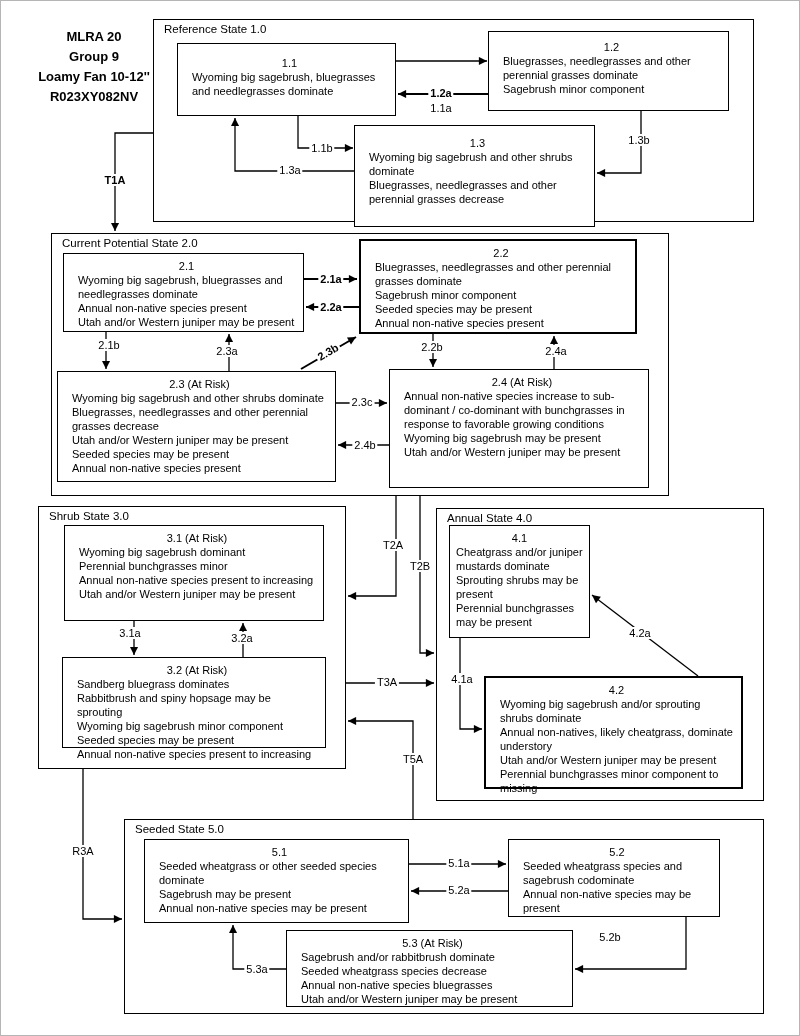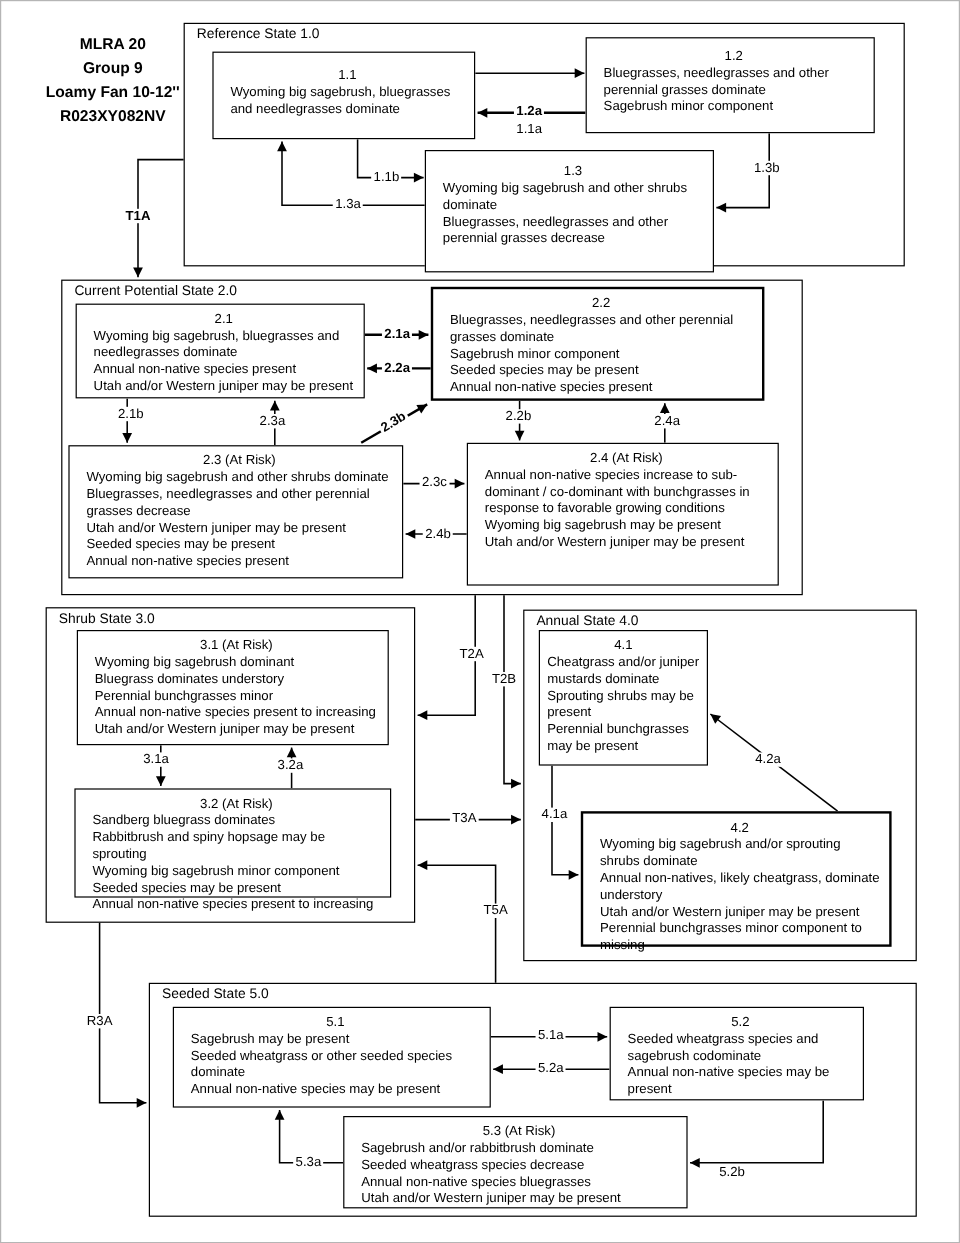--- a/index.html
+++ b/index.html
@@ -147,21 +147,20 @@
   <div class="box" style="left:388px;top:368px;width:260px;height:119px;">
     <div class="box-title">2.4 (At Risk)</div>
     <div class="box-line">Annual non-native species increase to sub-dominant / co-dominant with bunchgrasses in response to favorable growing conditions</div>
     <div class="box-line">Wyoming big sagebrush may be present</div>
     <div class="box-line">Utah and/or Western juniper may be present</div>
   </div>
 
   <div class="box" style="left:63px;top:524px;width:260px;height:96px;">
     <div class="box-title">3.1 (At Risk)</div>
     <div class="box-line">Wyoming big sagebrush dominant</div>
-    <div class="box-line">Bluegrass dominates understory</div>
     <div class="box-line">Perennial bunchgrasses minor</div>
     <div class="box-line">Annual non-native species present to increasing</div>
     <div class="box-line">Utah and/or Western juniper may be present</div>
   </div>
 
   <div class="box" style="left:61px;top:656px;width:264px;height:91px;">
     <div class="box-title">3.2 (At Risk)</div>
     <div class="box-line">Sandberg bluegrass dominates</div>
     <div class="box-line">Rabbitbrush and spiny hopsage may be sprouting</div>
     <div class="box-line">Wyoming big sagebrush minor component</div>
@@ -179,22 +178,22 @@
   <div class="box thick" style="left:483px;top:675px;width:259px;height:113px;">
     <div class="box-title">4.2</div>
     <div class="box-line">Wyoming big sagebrush and/or sprouting shrubs dominate</div>
     <div class="box-line">Annual non-natives, likely cheatgrass, dominate understory</div>
     <div class="box-line">Utah and/or Western juniper may be present</div>
     <div class="box-line">Perennial bunchgrasses minor component to missing</div>
   </div>
 
   <div class="box" style="left:143px;top:838px;width:265px;height:84px;">
     <div class="box-title">5.1</div>
+    <div class="box-line">Seeded wheatgrass or other seeded species dominate</div>
     <div class="box-line">Sagebrush may be present</div>
-    <div class="box-line">Seeded wheatgrass or other seeded species dominate</div>
     <div class="box-line">Annual non-native species may be present</div>
   </div>
 
   <div class="box" style="left:507px;top:838px;width:212px;height:78px;">
     <div class="box-title">5.2</div>
     <div class="box-line">Seeded wheatgrass species and sagebrush codominate</div>
     <div class="box-line">Annual non-native species may be present</div>
   </div>
 
   <div class="box" style="left:285px;top:929px;width:287px;height:77px;">
@@ -228,16 +227,16 @@
   <span class="lbl" style="left:241px;top:637px;">3.2a</span>
   <span class="lbl" style="left:386px;top:681px;">T3A</span>
 
   <span class="lbl" style="left:461px;top:678px;">4.1a</span>
   <span class="lbl" style="left:639px;top:632px;">4.2a</span>
   <span class="lbl" style="left:412px;top:758px;">T5A</span>
   <span class="lbl" style="left:82px;top:850px;">R3A</span>
 
   <span class="lbl" style="left:458px;top:862px;">5.1a</span>
   <span class="lbl" style="left:458px;top:889px;">5.2a</span>
-  <span class="lbl" style="left:609px;top:976px;text-align:right;">5.2b</span>
+  <span class="lbl" style="left:609px;top:936px;text-align:right;">5.2b</span>
   <span class="lbl" style="left:256px;top:968px;">5.3a</span>
 
 </div>
 
 </body></html>

